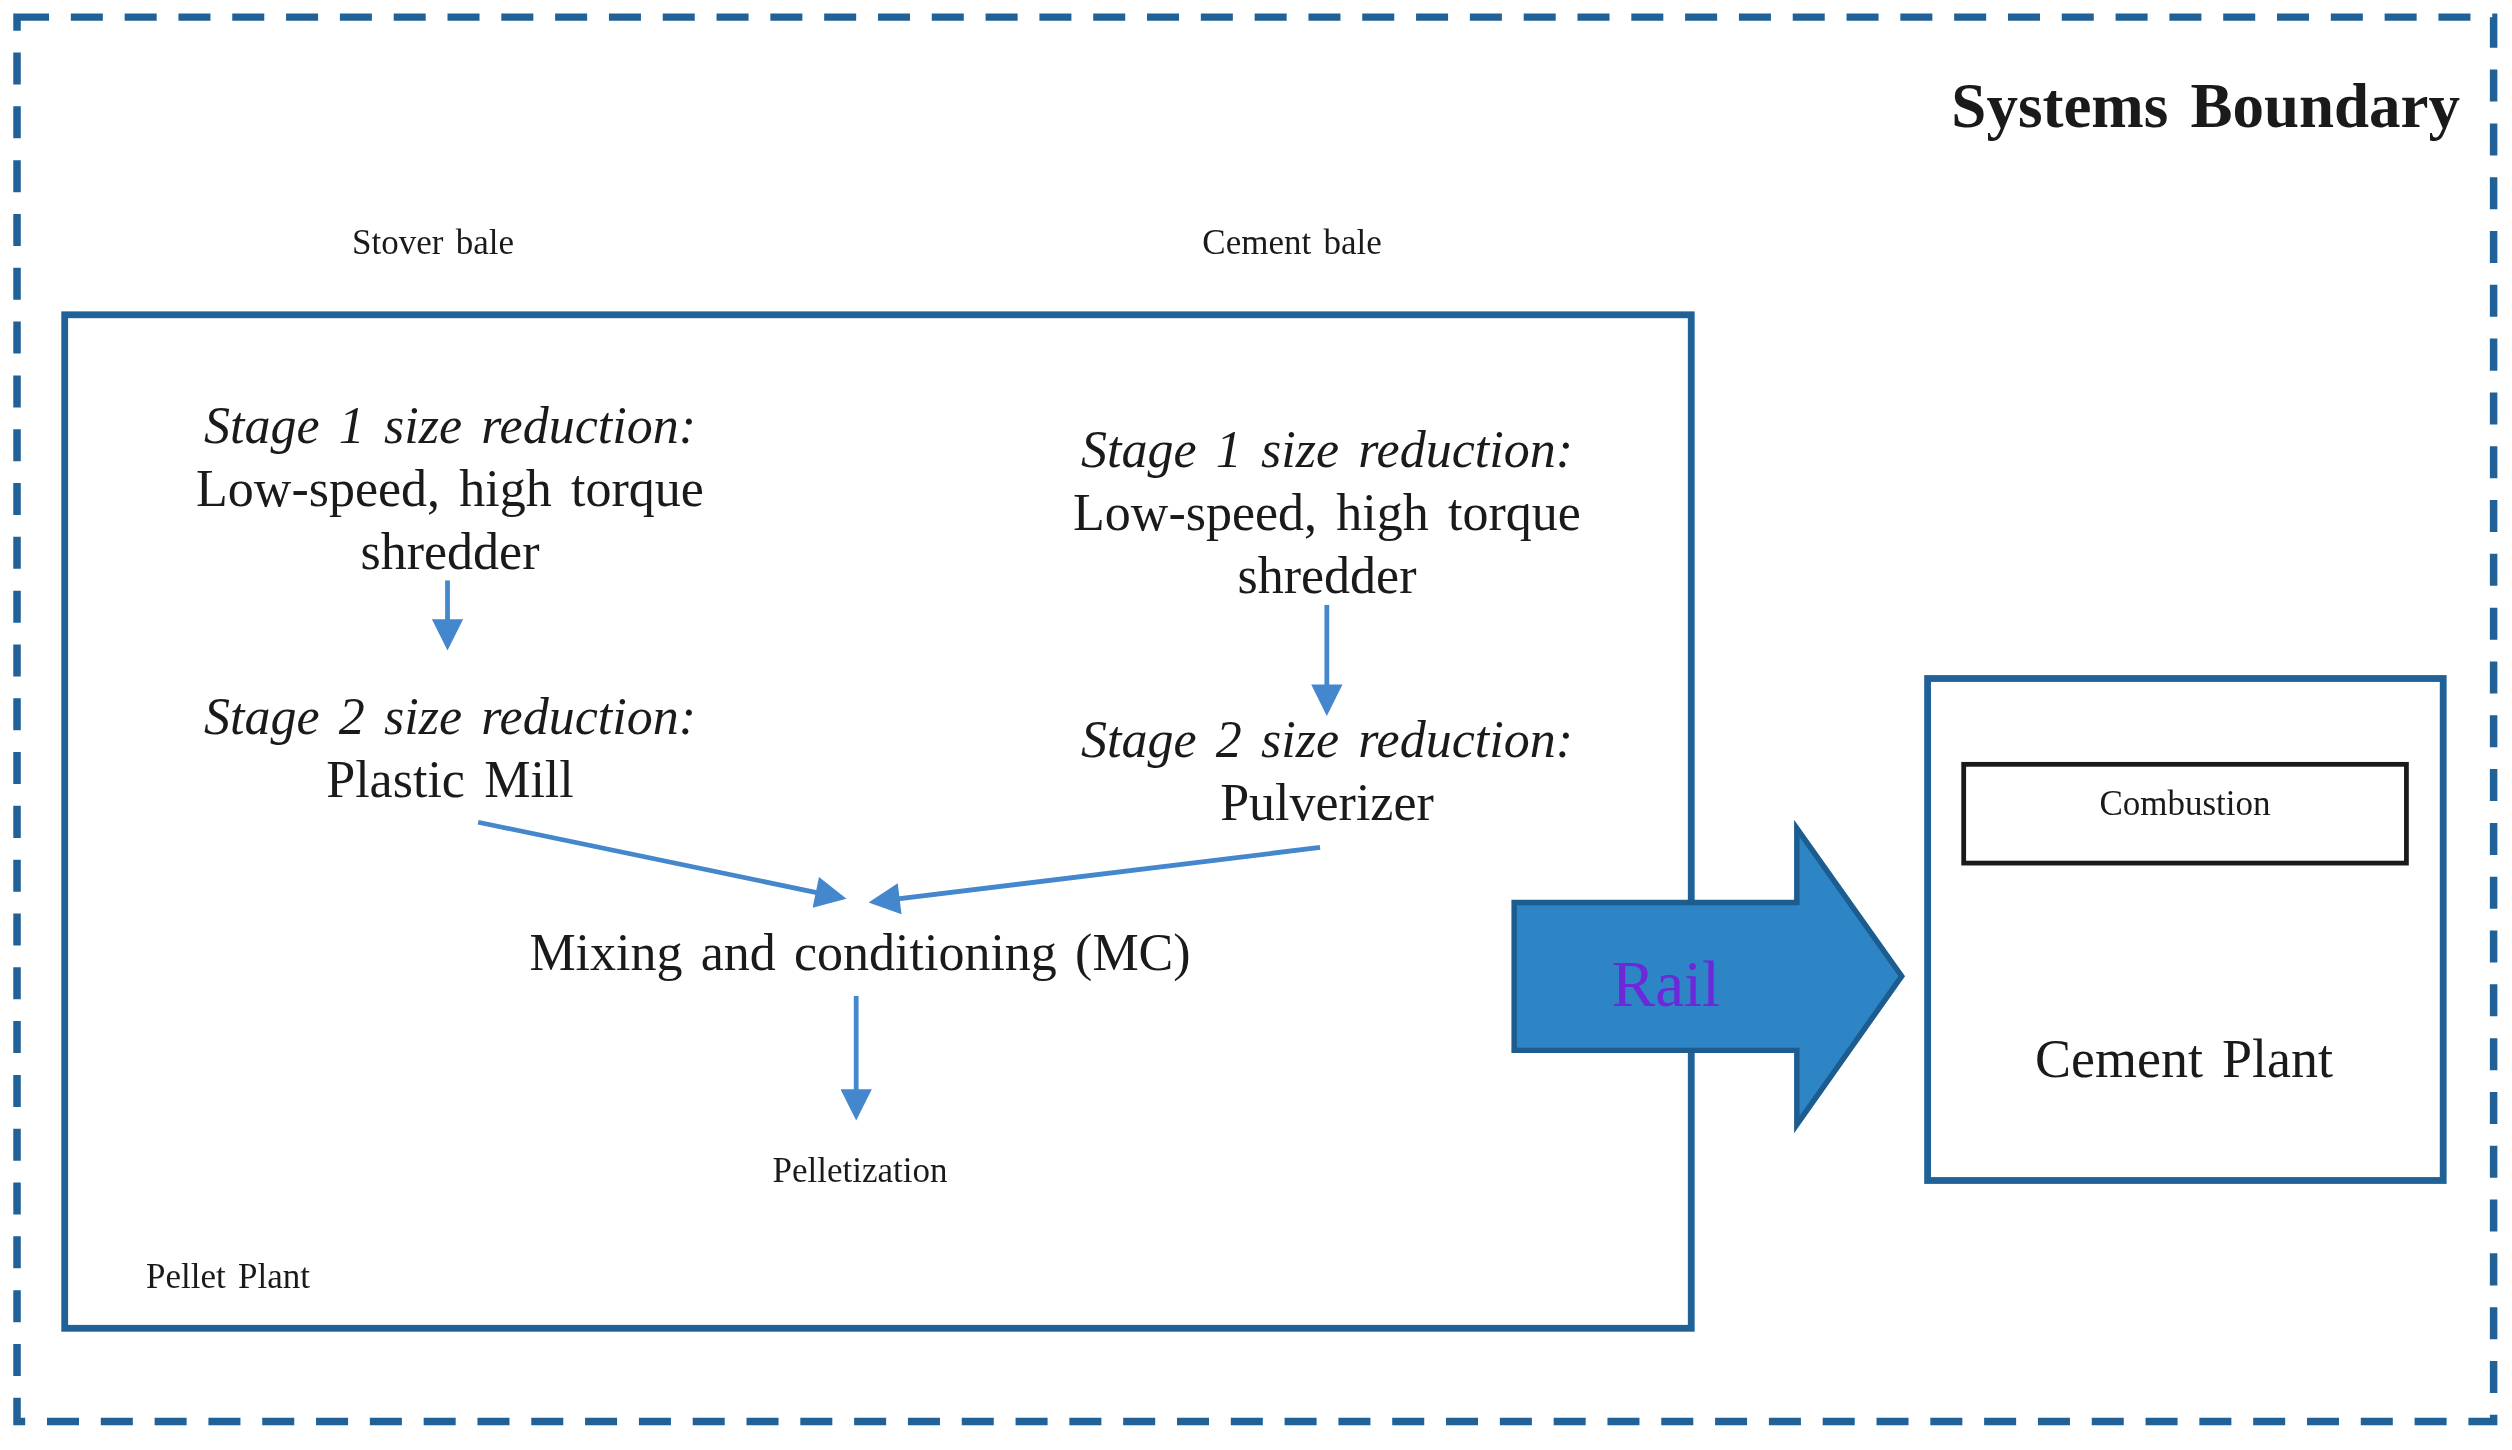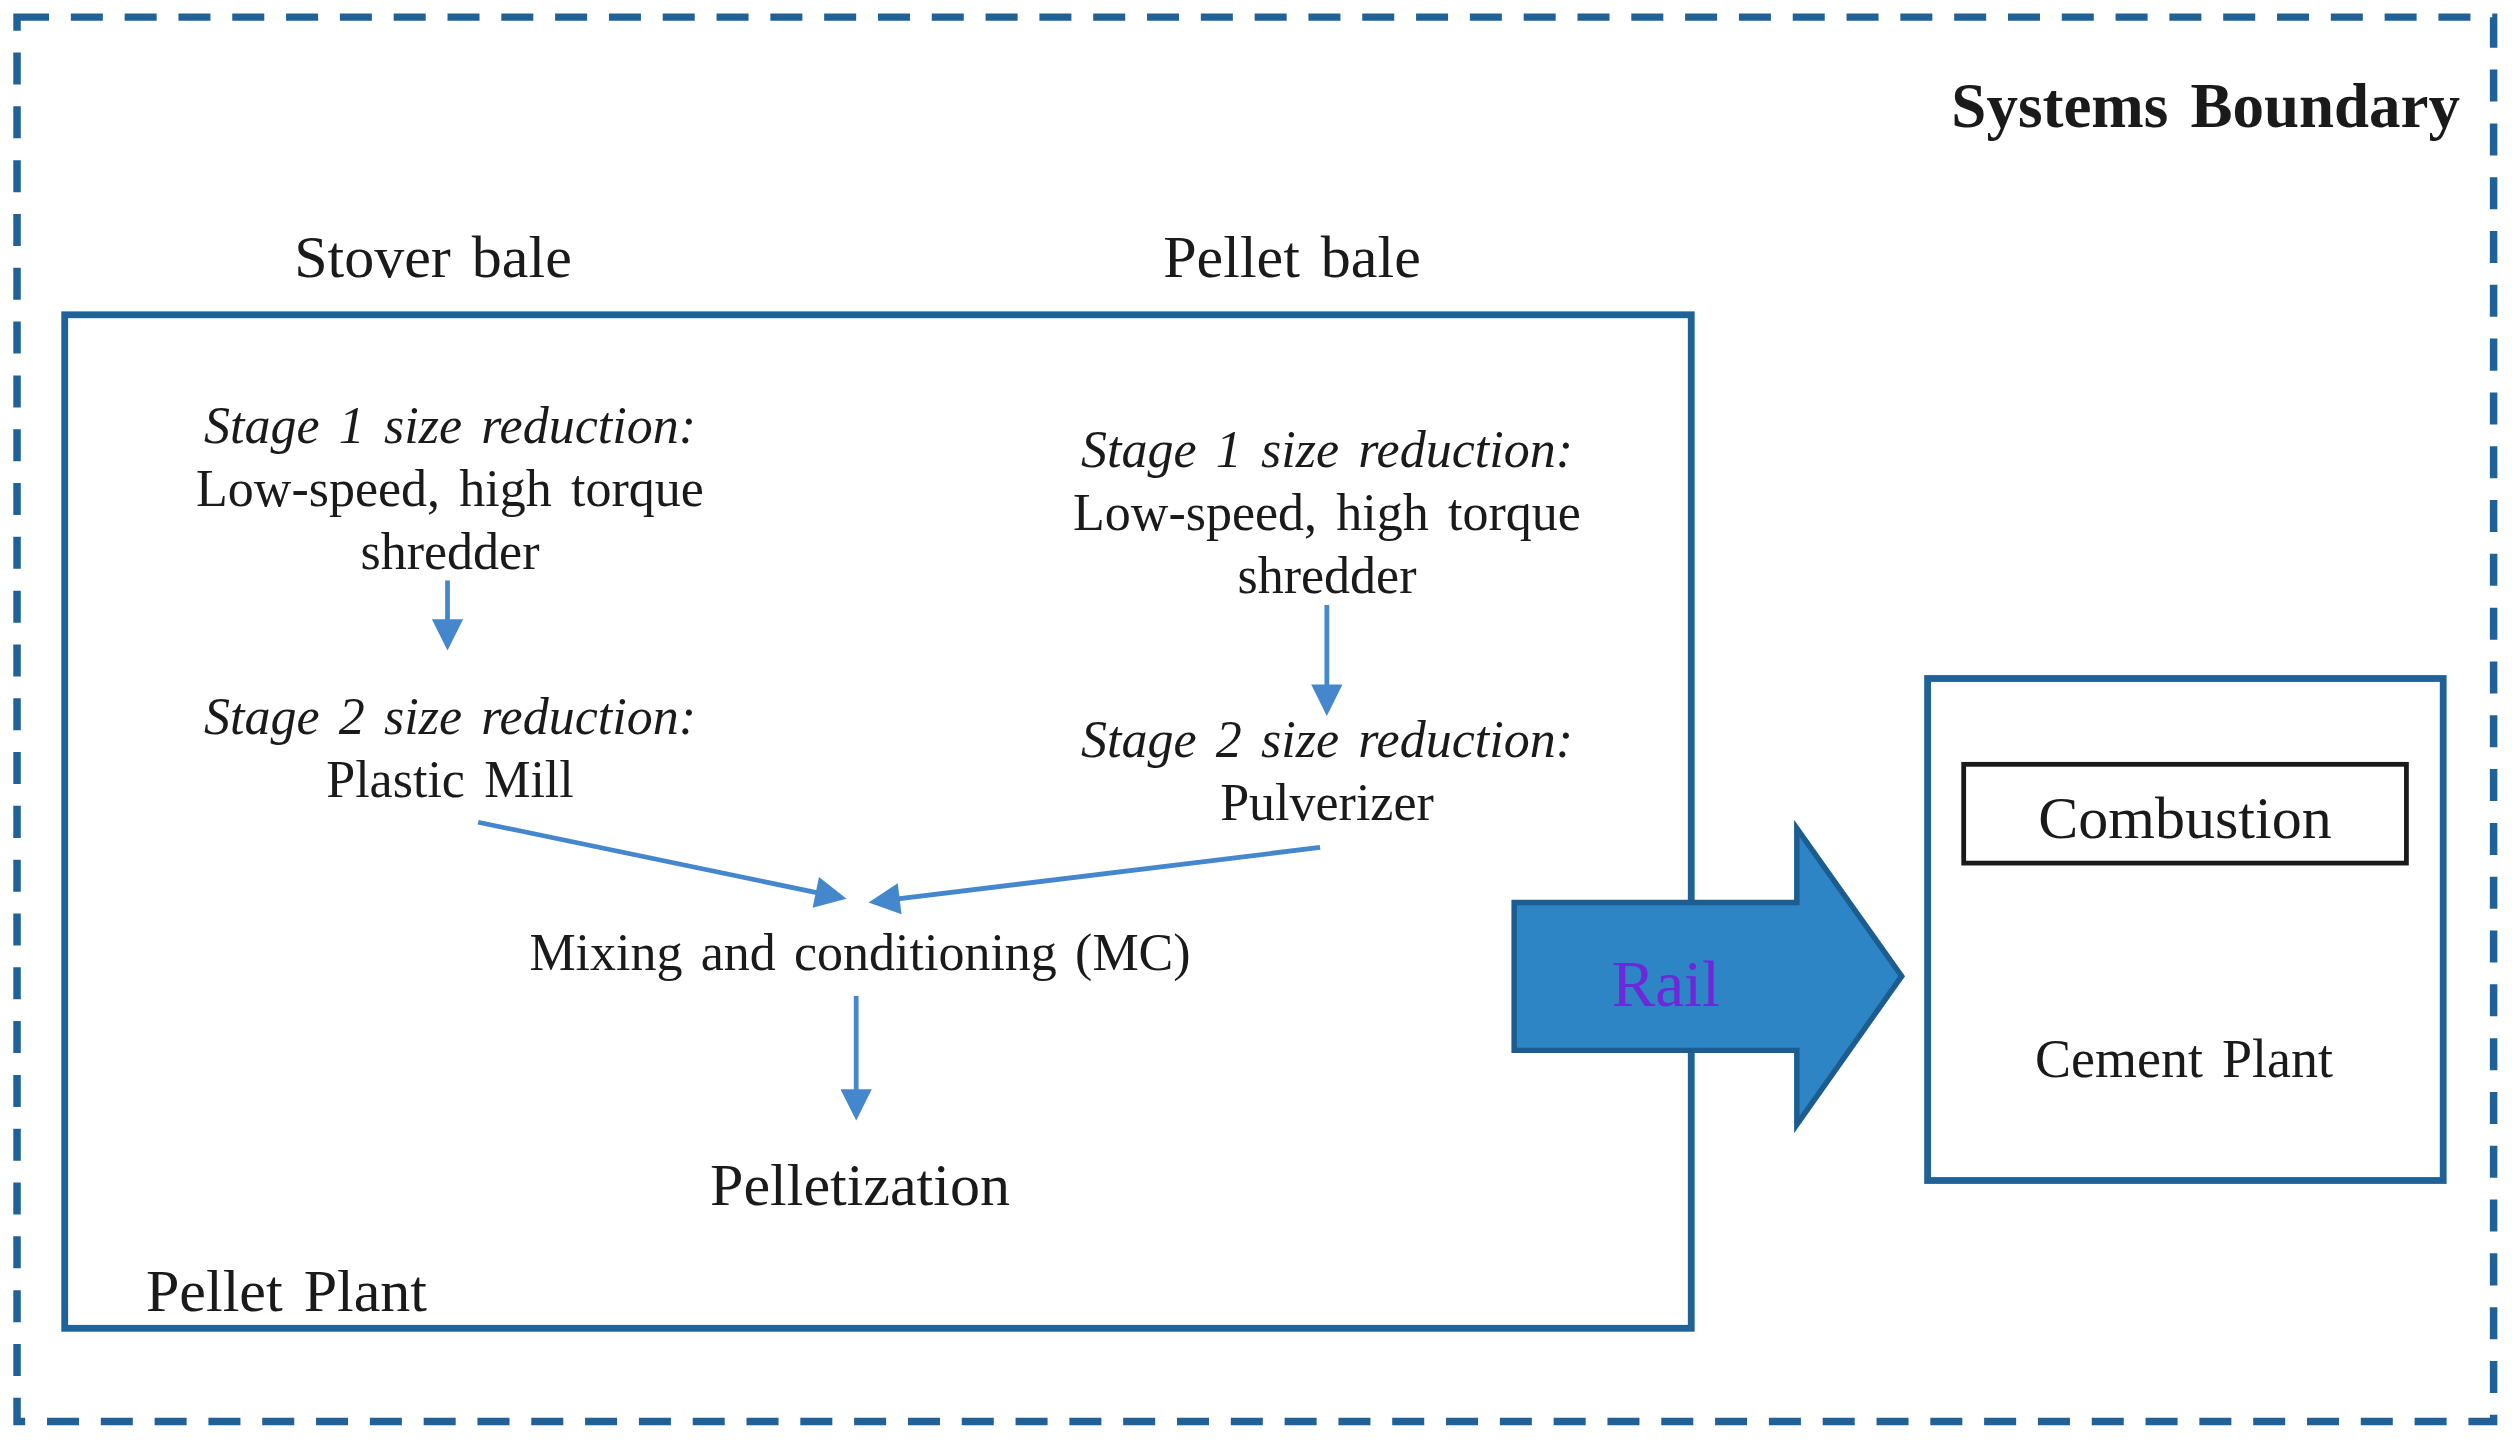--- a/index.html
+++ b/index.html
@@ -48,21 +48,21 @@
   }
   .rail-shape {
     fill: var(--rail-fill, #2d85c5);
     stroke: var(--rail-stroke, #1c5c8f);
     stroke-width: 8;
     stroke-linejoin: miter;
   }
   .label {
     position: absolute;
     white-space: nowrap;
-    font-size: 60px;
+    font-size: 35px;
     line-height: 1.1;
     word-spacing: 0.10em;
   }
   .centered {
     transform: translateX(-50%);
     text-align: center;
   }
   .title {
     font-weight: bold;
     font-size: 63px;
@@ -113,21 +113,21 @@
     <line x1="657" y1="852" x2="657" y2="948" class="thin-arrow" marker-end="url(#arrowhead)"></line>
     <line x1="1948" y1="888" x2="1948" y2="1044" class="thin-arrow" marker-end="url(#arrowhead)"></line>
     <line x1="702" y1="1207" x2="1236" y2="1318" class="thin-arrow" marker-end="url(#arrowhead)"></line>
     <line x1="1938" y1="1244" x2="1282" y2="1324" class="thin-arrow" marker-end="url(#arrowhead)"></line>
     <line x1="1257" y1="1462" x2="1257" y2="1638" class="thin-arrow" marker-end="url(#arrowhead)"></line>
   </svg>
 
   <div class="label title" style="top:72px; right:52px;">Systems Boundary</div>
 
   <div class="label centered" style="left:433px; top:224px;">Stover bale</div>
-  <div class="label centered" style="left:1292px; top:224px;">Pellet bale</div>
+  <div class="label centered" style="left:1292px; top:224px;">Cement bale</div>
 
   <div class="stage-block" style="left:450px; top:394px;">
     <span class="line italic">Stage 1 size reduction:</span>
     <span class="line">Low-speed, high torque</span>
     <span class="line">shredder</span>
   </div>
 
   <div class="stage-block" style="left:1327px; top:418px;">
     <span class="line italic">Stage 1 size reduction:</span>
     <span class="line">Low-speed, high torque</span>

